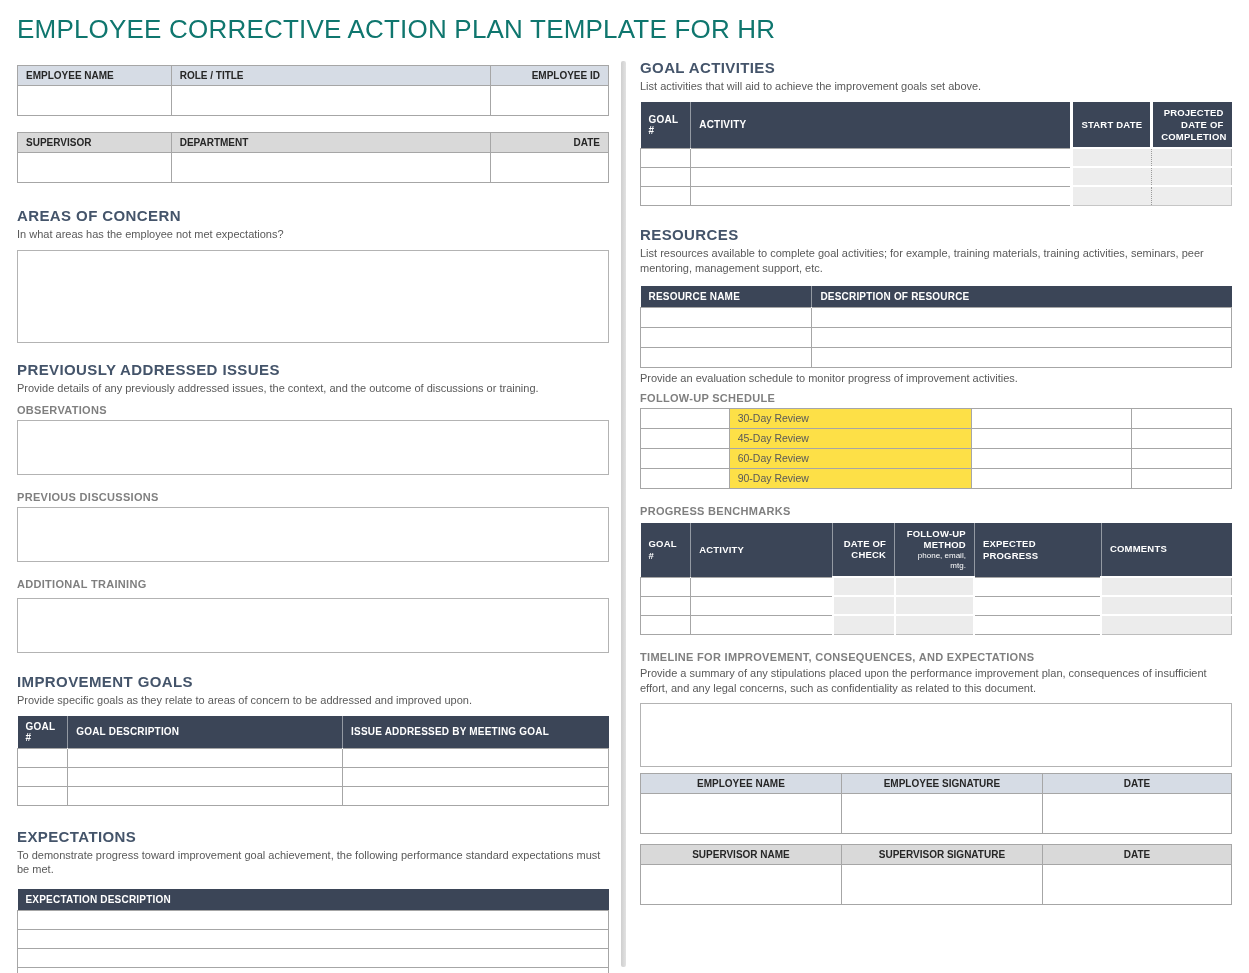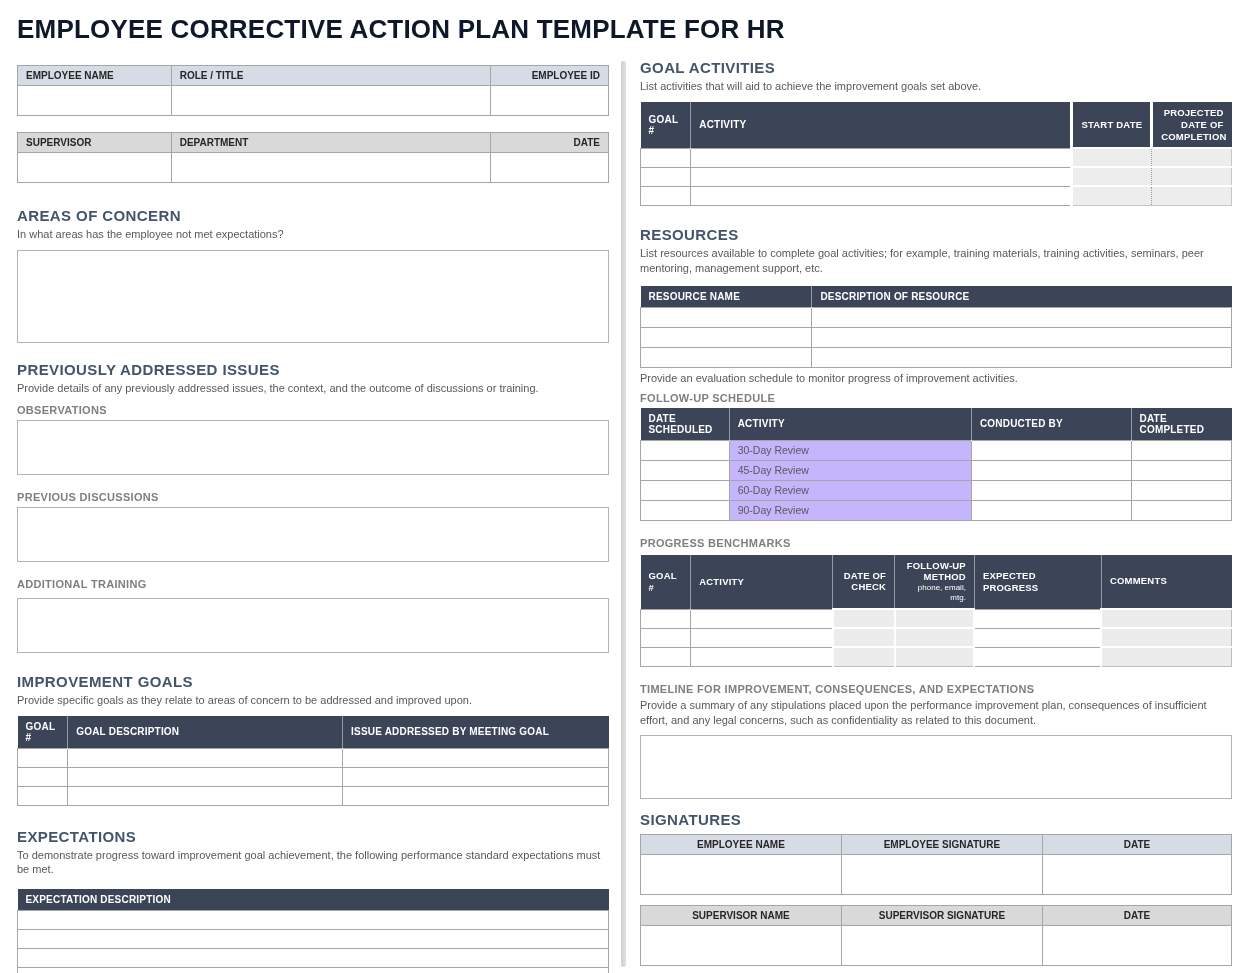--- a/index.html
+++ b/index.html
@@ -4,21 +4,21 @@
 <style>
   * { margin:0; padding:0; box-sizing:border-box; }
   html,body { background:#ffffff; }
   body {
     width:1249px; height:973px;
     font-family:"Liberation Sans", sans-serif;
     color:#595959; overflow:hidden;
   }
   .page { padding:14px 0 0 17px; }
   .doc-title {
-    font-size:26px; font-weight:700; color:#0f172a;
+    font-size:26px; font-weight:400; color:#0f766e;
     letter-spacing:0.2px; margin-bottom:14px;
   }
   .columns { display:flex; align-items:stretch; }
   .col { width:592px; flex:0 0 592px; }
   .col-divider {
     width:5px; flex:0 0 5px; margin:2px 14px 20px 12px;
     background:linear-gradient(to right,#cfcfcf,#e2e2e2);
     border-radius:2px;
   }
 
@@ -57,21 +57,21 @@
     background:#EDEDED; border:none; border-top:2px solid #ffffff;
   }
   .ga td.shade.start { border-left:3px solid #ffffff; }
   .ga td.shade.proj  { border-left:1px dotted #9a9a9a; border-right:1px solid #c6c6c6; }
   .ga tr:last-child td.shade { border-bottom:1px solid #c6c6c6; }
   .ga th { height:44px; vertical-align:middle; }
   .ga th.center { font-size:9.5px; line-height:1.25; }
 
   
   .fu td { height:20px; font-size:10.5px; color:#595959; padding:0 8px; }
-  .fu td.activity { background:#c4b5fd; }
+  .fu td.activity { background:#fde047; }
 
   
   .bm th { height:42px; vertical-align:middle; font-size:9.5px; line-height:1.25; }
   .bm td.shade { background:#ECECEC; border:2px solid #ffffff; }
   .bm td.shade.last { border-right:1px solid #bdbdbd; }
   .bm tr:last-child td.shade { border-bottom:1px solid #bdbdbd; }
 
   
   .sig-table th {
     font-size:10px; font-weight:800; color:#262626; text-align:center;
@@ -279,26 +279,20 @@
 
       <div class="sub-head mt6">FOLLOW-UP SCHEDULE</div>
       <table class="dark-table fu mt4">
         <colgroup>
             <col style="width:15%">
             <col style="width:41%">
             <col style="width:27%">
             <col style="width:17%">
           </colgroup>
         <tbody>
-            <tr>
-          <th>DATE SCHEDULED</th>
-          <th>ACTIVITY</th>
-          <th>CONDUCTED BY</th>
-          <th>DATE COMPLETED</th>
-        </tr>
         <tr>
           <td></td>
           <td class="activity">30-Day Review</td>
           <td></td>
               <td></td>
         </tr>
         <tr>
           <td></td>
           <td class="activity">45-Day Review</td>
           <td></td>
@@ -365,21 +359,20 @@
           <td></td>
               <td class="shade last"></td>
         </tr>
       </tbody>
         </table>
 
       <div class="sub-head mt16">TIMELINE FOR IMPROVEMENT, CONSEQUENCES, AND EXPECTATIONS</div>
       <div class="desc">Provide a summary of any stipulations placed upon the performance improvement plan, consequences of insufficient effort, and any legal concerns, such as confidentiality as related to this document.</div>
       <div class="fill-box mt8" style="height:64px"></div>
 
-      <div class="sec-head mt12">SIGNATURES</div>
       <table class="sig-table blue mt6">
         <colgroup>
             <col style="width:34%">
             <col style="width:34%">
             <col style="width:32%">
           </colgroup>
         <tbody>
             <tr>
           <th>EMPLOYEE NAME</th>
           <th>EMPLOYEE SIGNATURE</th>

